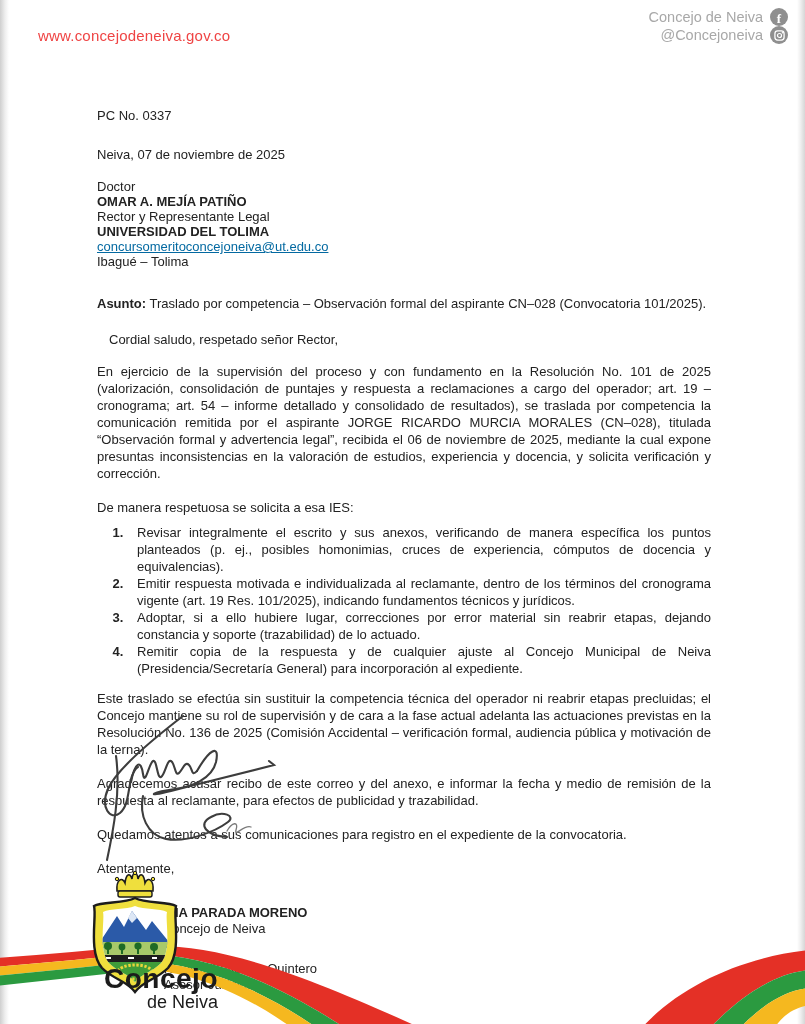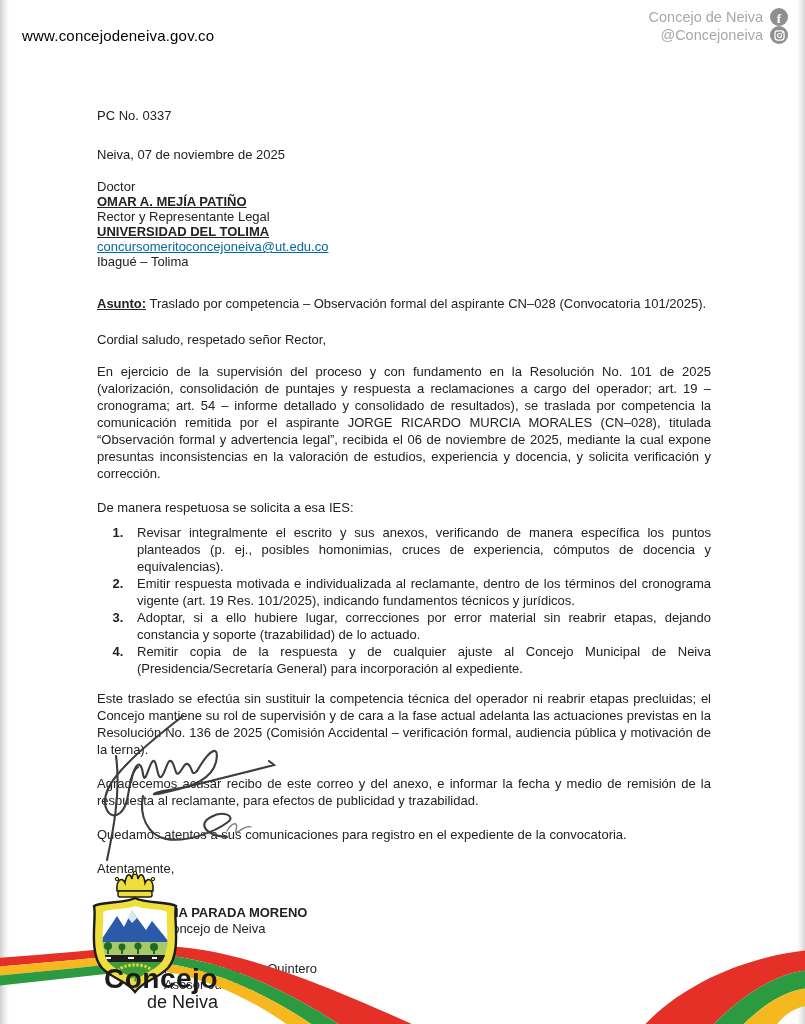--- a/index.html
+++ b/index.html
@@ -9,36 +9,36 @@
     background:#ffffff; overflow:hidden;
     font-family:"Liberation Sans", sans-serif; color:#222;
   }
   
   .edge-left  { position:absolute; left:0; top:0; bottom:0; width:9px;
                 background:linear-gradient(to right,#cfcfcf,#eeeeee 55%,#ffffff); }
   .edge-right { position:absolute; right:0; top:0; bottom:0; width:8px;
                 background:linear-gradient(to left,#d6d6d6,#efefef 55%,#ffffff); }
 
   
-  .site-url { position:absolute; left:22px; top:27px; font-size:15px; color:#000000; letter-spacing:.2px; }
+  .site-url { position:absolute; left:38px; top:27px; font-size:15px; color:#ef4444; letter-spacing:.2px; }
   .social   { position:absolute; right:17px; top:8px; display:flex; flex-direction:column; gap:0; align-items:flex-end; }
   .social-row { display:flex; align-items:center; gap:7px; font-size:14.5px; color:#a8a8a8; }
   .sicon { width:18px; height:18px; border-radius:50%; background:#8f8f8f; display:flex; align-items:center; justify-content:center; flex:0 0 auto; }
   .sicon svg { display:block; }
   .fb-f { color:#fff; font-size:13px; font-weight:bold; font-family:"Liberation Serif", serif; line-height:1; transform:translateY(1px); }
 
   
   .letter { position:absolute; left:97px; top:107px; width:614px; font-size:13px; line-height:17px; }
   .ref      { margin-bottom:22px; }
   .dateline { margin-bottom:16px; }
   .recipient { line-height:15px; margin-bottom:26px; }
-  .bold { font-weight:bold;text-decoration:underline; }
+  .bold { font-weight:bold; }
   .email a, .email span.link { color:#0369a1; text-decoration:underline; cursor:pointer; }
   .subject { margin-bottom:19px; text-align:justify; }
-  .greeting { margin-bottom:15px; }
+  .greeting { margin-bottom:15px;margin-left:12px; }
   p.para { text-align:justify; margin-bottom:17px; }
   .intro { margin-bottom:8px; }
   ol.requests { margin:0 0 13px 0; padding-left:30px; }
   ol.requests li { padding-left:10px; text-align:justify; }
   ol.requests li::marker { font-weight:bold; }
   .closing { margin-bottom:28px; }
   .signer-name  { font-weight:bold; line-height:16px; }
   .signer-title { line-height:16px; }
   .prepared { margin-top:24px; display:flex; gap:12px; line-height:16px; }
 

